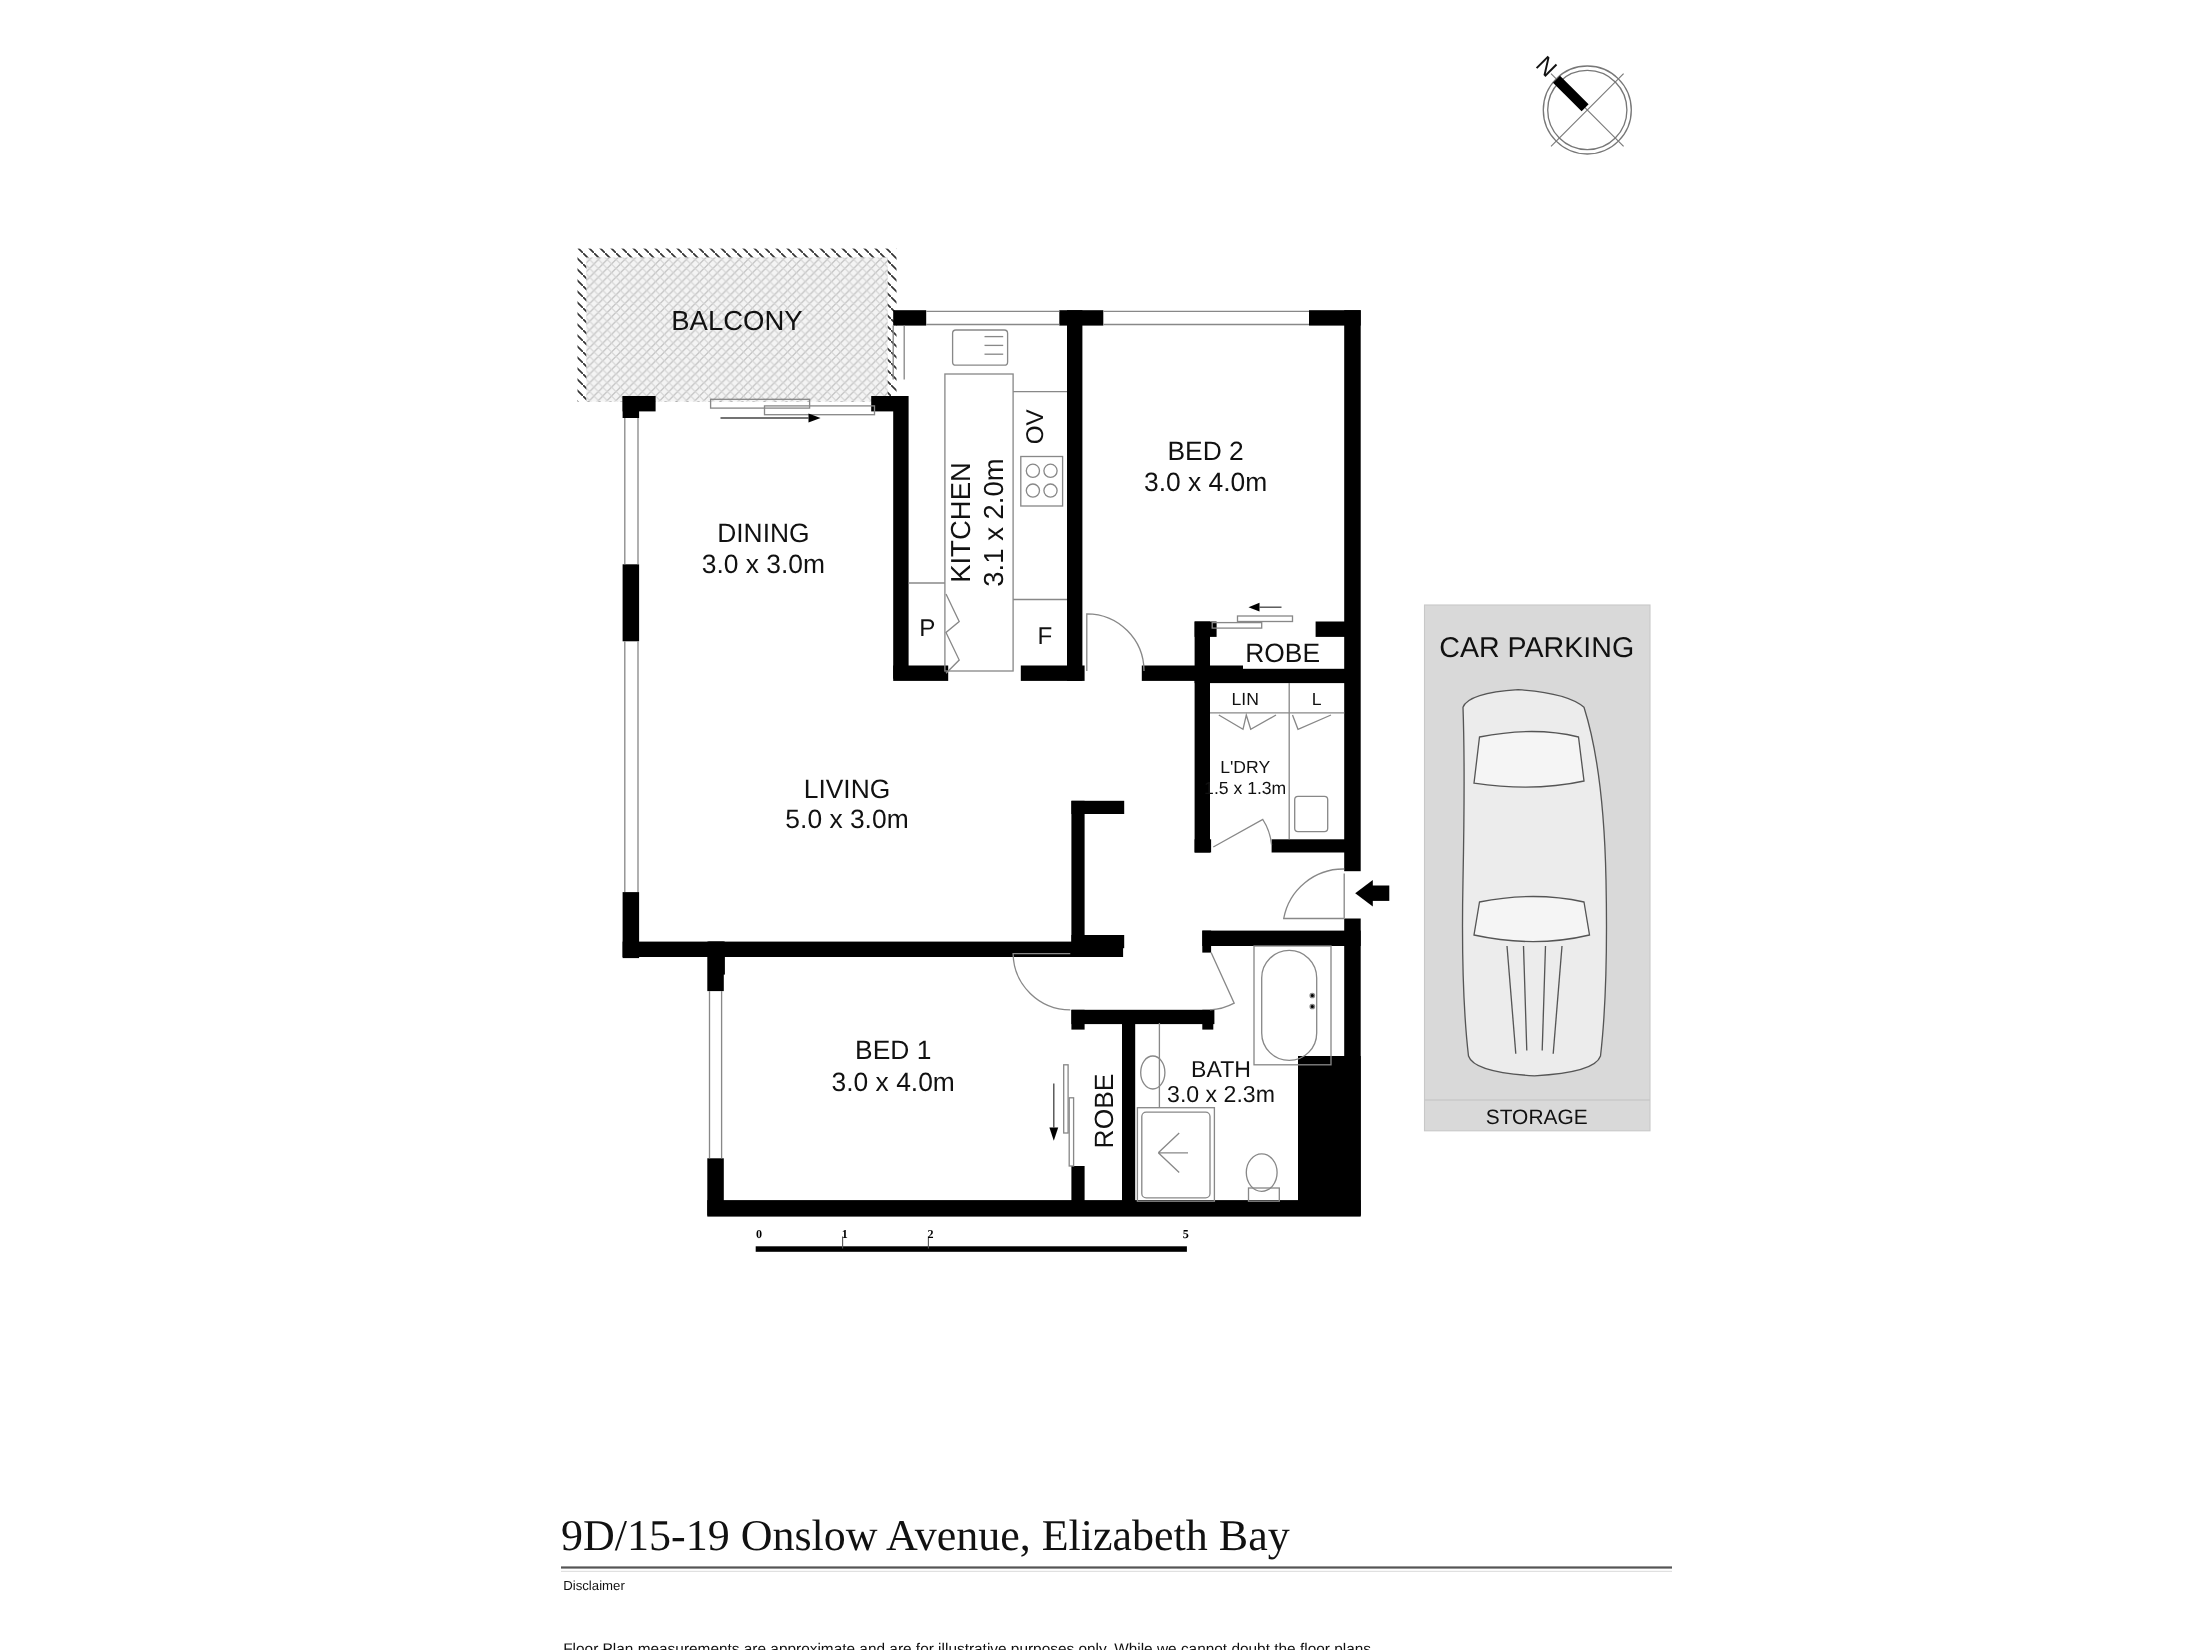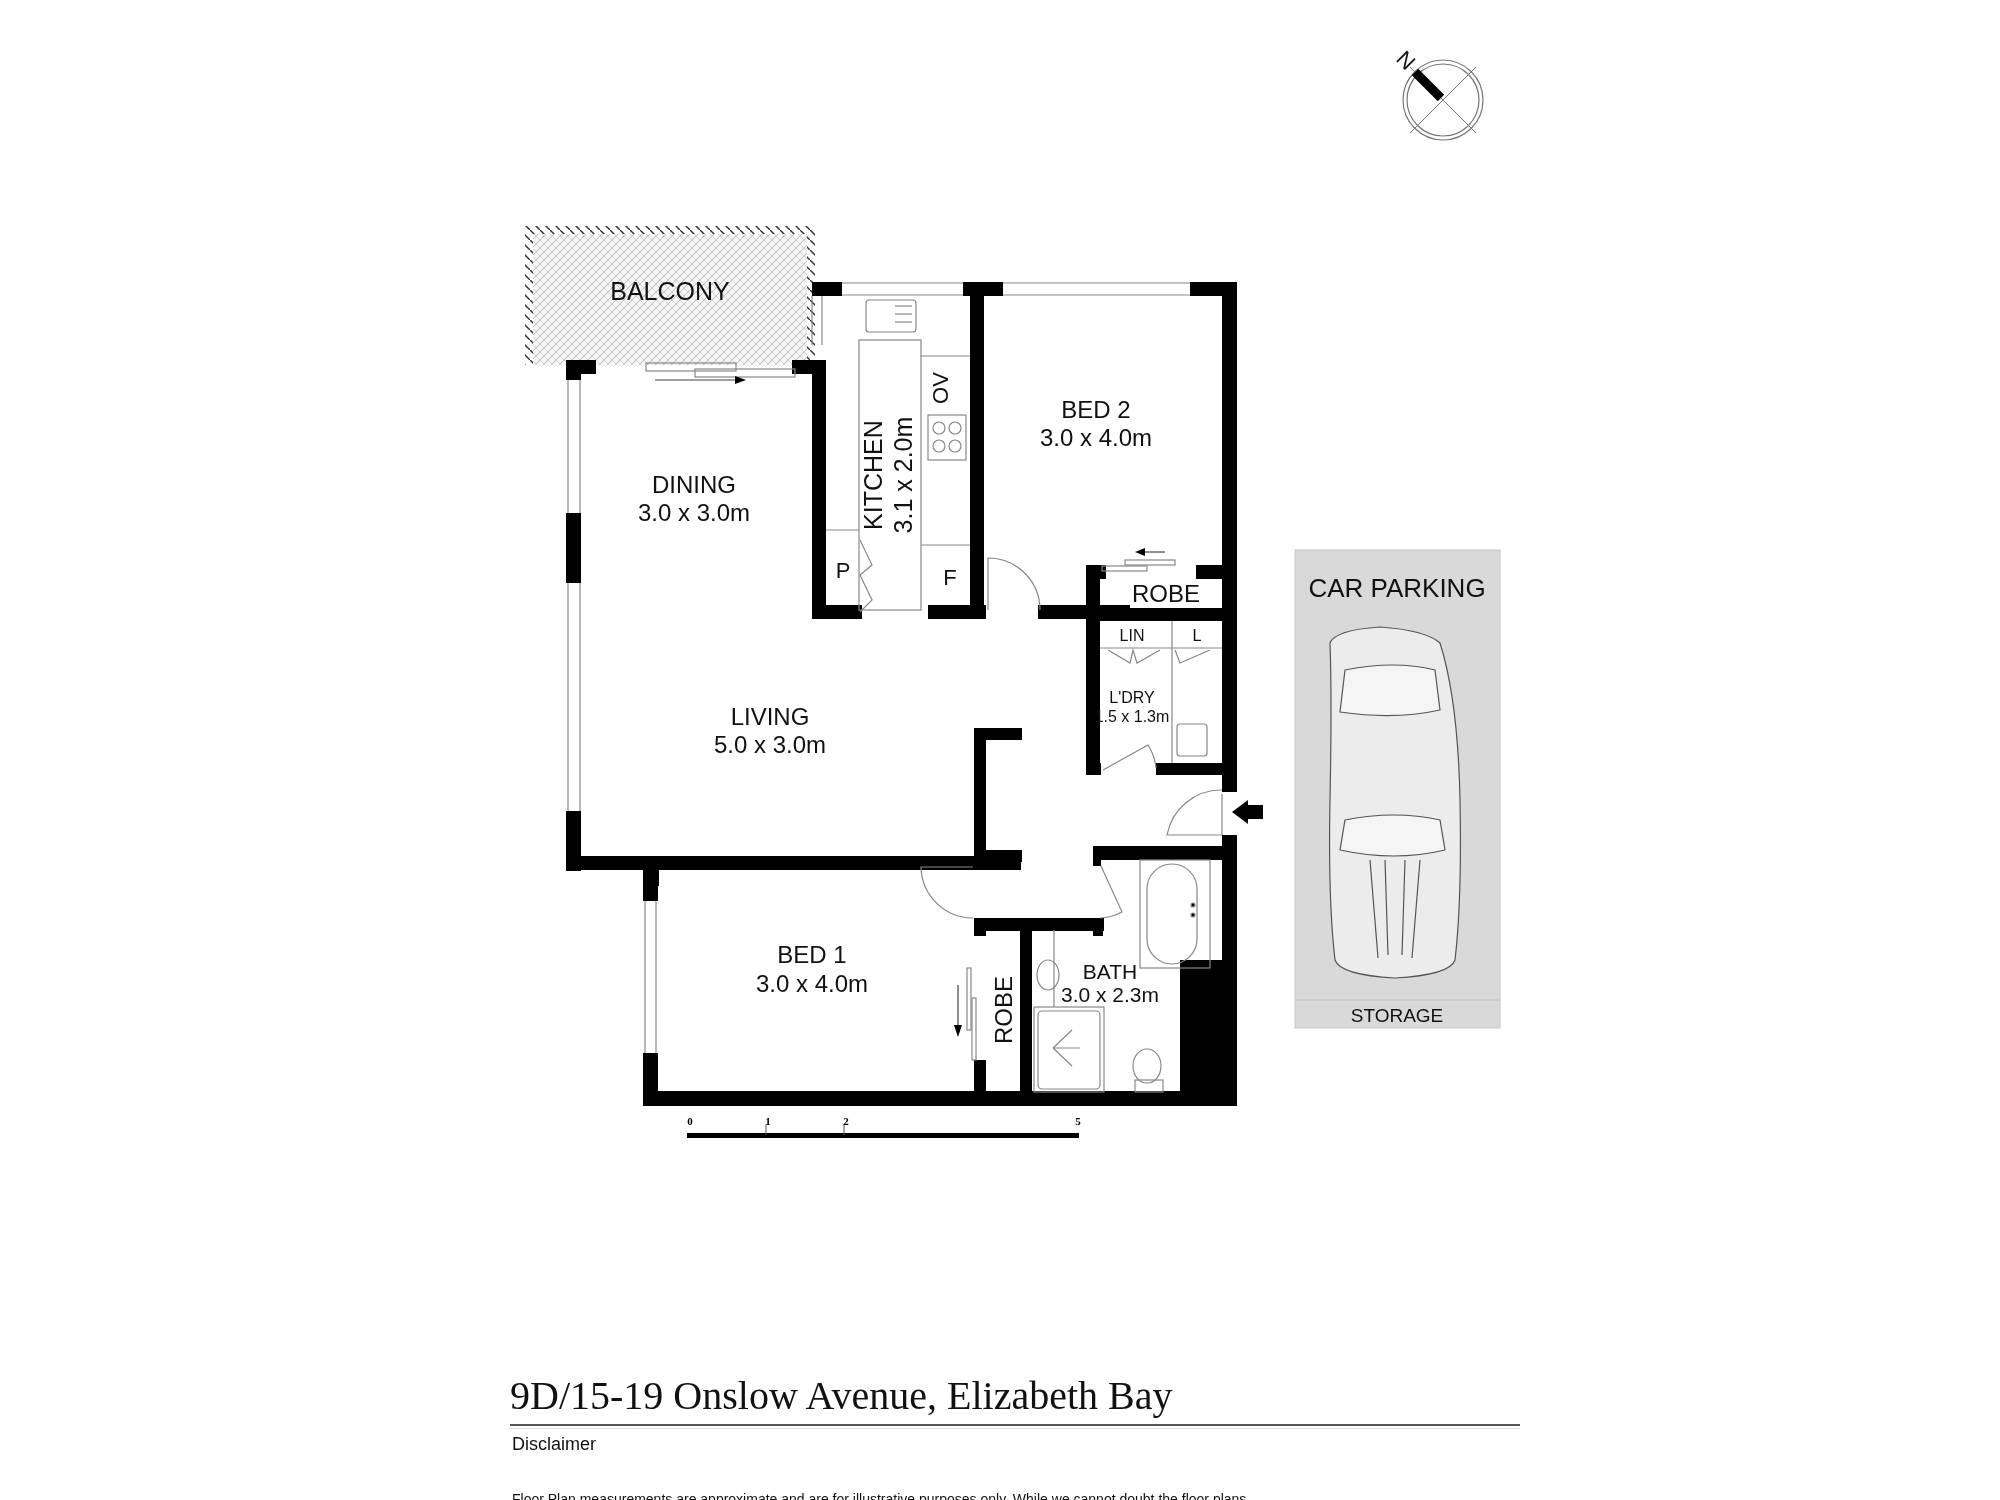--- a/index.html
+++ b/index.html
@@ -4,21 +4,21 @@
 <style>
   html, body { margin: 0; padding: 0; background: #ffffff; }
   body { width: 2000px; height: 1500px; position: relative; overflow: hidden;
          font-family: "Liberation Sans", "DejaVu Sans", sans-serif; color: #111; }
   #plan { position: absolute; left: 0; top: 0; width: 2000px; height: 1500px; }
   .lbl { font-family: "Liberation Sans", "DejaVu Sans", sans-serif; fill: #111; }
   .footer-title { position: absolute; left: 510px; top: 1372px; font-size: 40px;
                   letter-spacing: 0px; color: #111; white-space: nowrap; font-family: Liberation Serif, serif; }
   .footer-rule { position: absolute; left: 510px; top: 1424px; width: 1010px; height: 2px; background: #555; }
   .footer-rule2 { position: absolute; left: 510px; top: 1428px; width: 1010px; height: 1px; background: #ddd; }
-  .disc-head { position: absolute; left: 512px; top: 1434px; font-size: 18px; color: #111; }
+  .disc-head { position: absolute; left: 512px; top: 1434px; font-size: 12px; color: #111; }
   .disc-text { position: absolute; left: 512px; top: 1455px; font-size: 14px; line-height: 18px; color: #111; width: 1000px; margin-top: 35px; }
 </style>
 </head>
 <body>
 
 <svg id="plan" viewBox="0 0 2000 1500" xmlns="http://www.w3.org/2000/svg">
   <defs>
     <pattern id="balc" width="8" height="8" patternUnits="userSpaceOnUse">
       <rect width="8" height="8" fill="#f4f4f4"></rect>
       <path d="M0 4 L4 0 M4 8 L8 4" stroke="#bdbdbd" stroke-width="1"></path>

